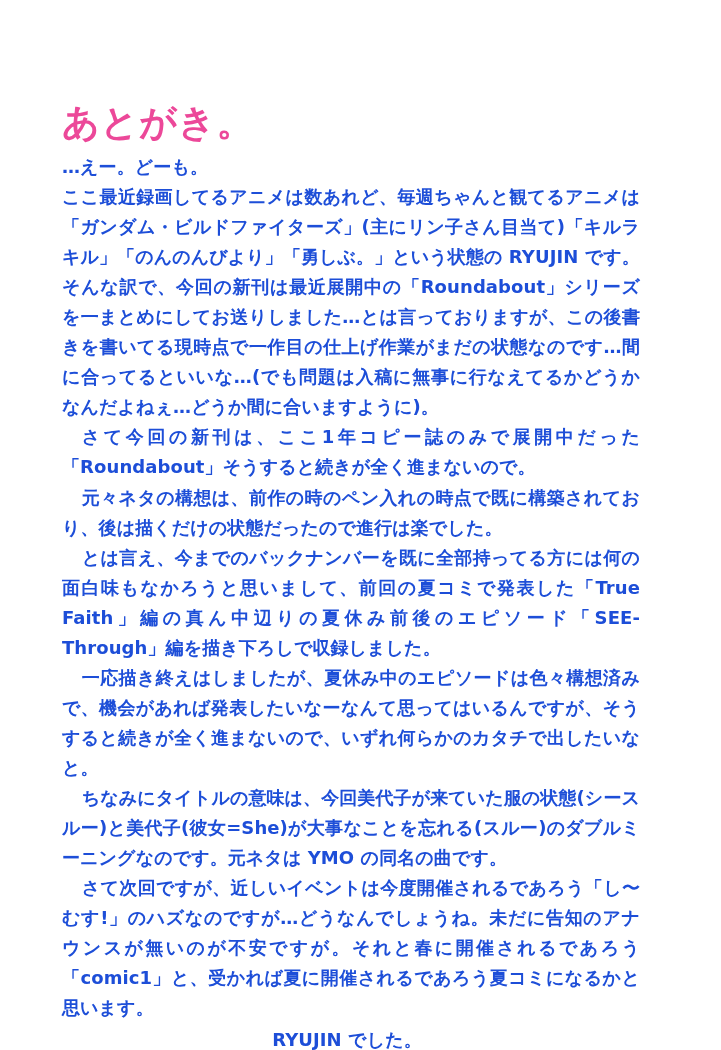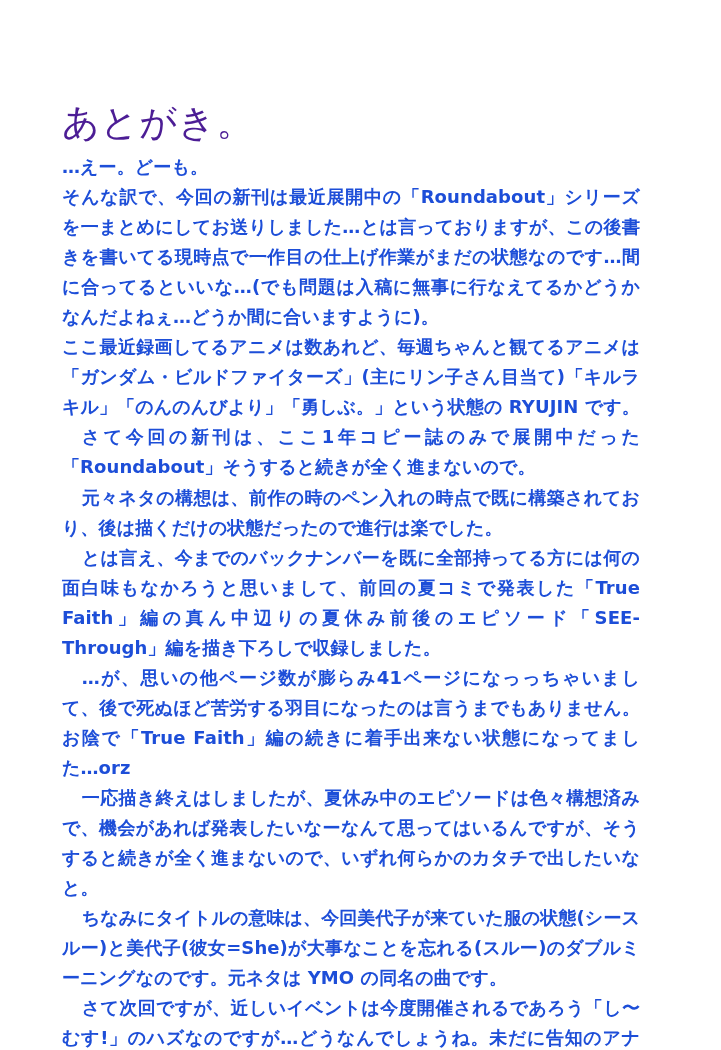--- a/index.html
+++ b/index.html
@@ -19,25 +19,25 @@
     width: 721px;
     height: 1050px;
     background: #ffffff;
     box-sizing: border-box;
   }
   .title {
     position: absolute;
     left: 62px;
     top: 78px;
     font-size: 37px;
-    font-weight: normal;
+    font-weight: bold;
     letter-spacing: 0.02em;
     line-height: 1.1;
     font-family: "DejaVu Sans", sans-serif;
-    color: #4c1d95;
+    color: #ec4899;
   }
   .body-text {
     position: absolute;
     left: 62px;
     top: 152px;
     width: 578px;
     font-size: 18px;
     font-weight: bold;
     line-height: 1.67;
     letter-spacing: 0.005em;
@@ -65,26 +65,25 @@
 </style>
 </head>
 <body>
 
 <div class="page">
 
   <h1 class="title">あとがき。</h1>
 
   <div class="body-text">
     <p class="para">…えー。どーも。</p>
+    <p class="para">ここ最近録画してるアニメは数あれど、毎週ちゃんと観てるアニメは「ガンダム・ビルドファイターズ」(主にリン子さん目当て)「キルラキル」「のんのんびより」「勇しぶ。」という状態の RYUJIN です。</p>
     <p class="para">そんな訳で、今回の新刊は最近展開中の「Roundabout」シリーズを一まとめにしてお送りしました…とは言っておりますが、この後書きを書いてる現時点で一作目の仕上げ作業がまだの状態なのです…間に合ってるといいな…(でも問題は入稿に無事に行なえてるかどうかなんだよねぇ…どうか間に合いますように)。</p>
-    <p class="para">ここ最近録画してるアニメは数あれど、毎週ちゃんと観てるアニメは「ガンダム・ビルドファイターズ」(主にリン子さん目当て)「キルラキル」「のんのんびより」「勇しぶ。」という状態の RYUJIN です。</p>
     <p class="para indent">さて今回の新刊は、ここ1年コピー誌のみで展開中だった「Roundabout」そうすると続きが全く進まないので。</p>
     <p class="para indent">元々ネタの構想は、前作の時のペン入れの時点で既に構築されており、後は描くだけの状態だったので進行は楽でした。</p>
     <p class="para indent">とは言え、今までのバックナンバーを既に全部持ってる方には何の面白味もなかろうと思いまして、前回の夏コミで発表した「True Faith」編の真ん中辺りの夏休み前後のエピソード「SEE-Through」編を描き下ろしで収録しました。</p>
-    <p class="para indent">…が、思いの他ページ数が膨らみ41ページになっっちゃいまして、後で死ぬほど苦労する羽目になったのは言うまでもありません。お陰で「True Faith」編の続きに着手出来ない状態になってました…orz</p>
     <p class="para indent">一応描き終えはしましたが、夏休み中のエピソードは色々構想済みで、機会があれば発表したいなーなんて思ってはいるんですが、そうすると続きが全く進まないので、いずれ何らかのカタチで出したいなと。</p>
     <p class="para indent">ちなみにタイトルの意味は、今回美代子が来ていた服の状態(シースルー)と美代子(彼女=She)が大事なことを忘れる(スルー)のダブルミーニングなのです。元ネタは YMO の同名の曲です。</p>
     <p class="para indent">さて次回ですが、近しいイベントは今度開催されるであろう「し〜むす!」のハズなのですが…どうなんでしょうね。未だに告知のアナウンスが無いのが不安ですが。それと春に開催されるであろう「comic1」と、受かれば夏に開催されるであろう夏コミになるかと思います。</p>
     <div class="sig-spacer"></div>
     <p class="closing">RYUJIN でした。</p>
   </div>
 
 </div>
 
 </body></html>

